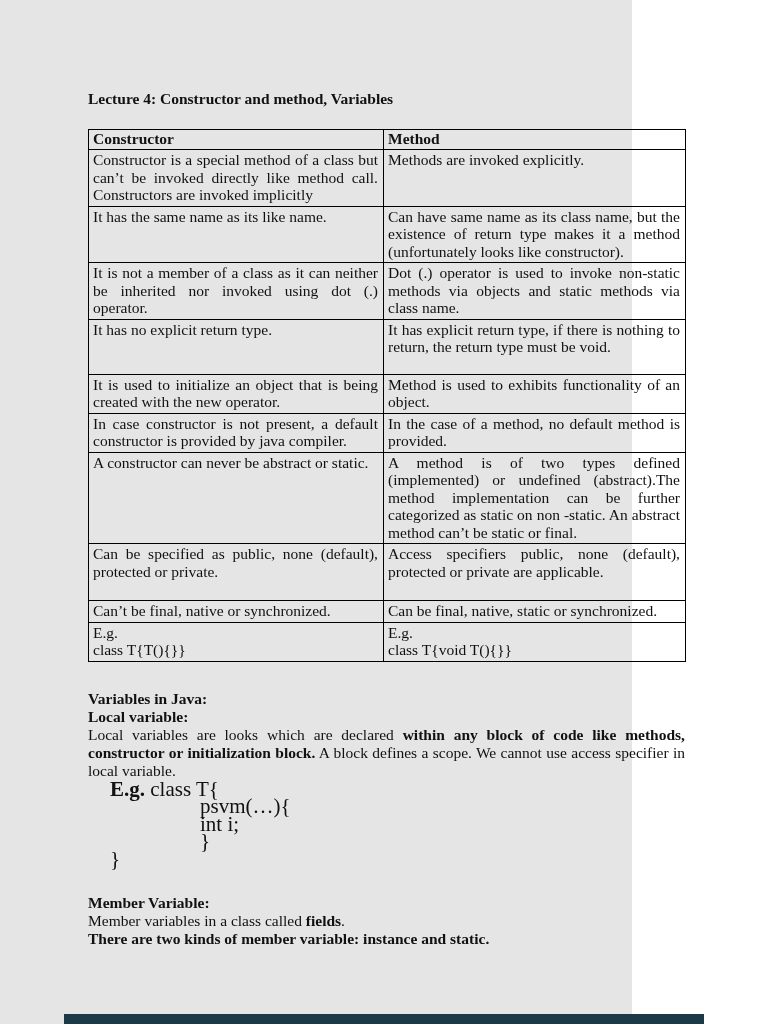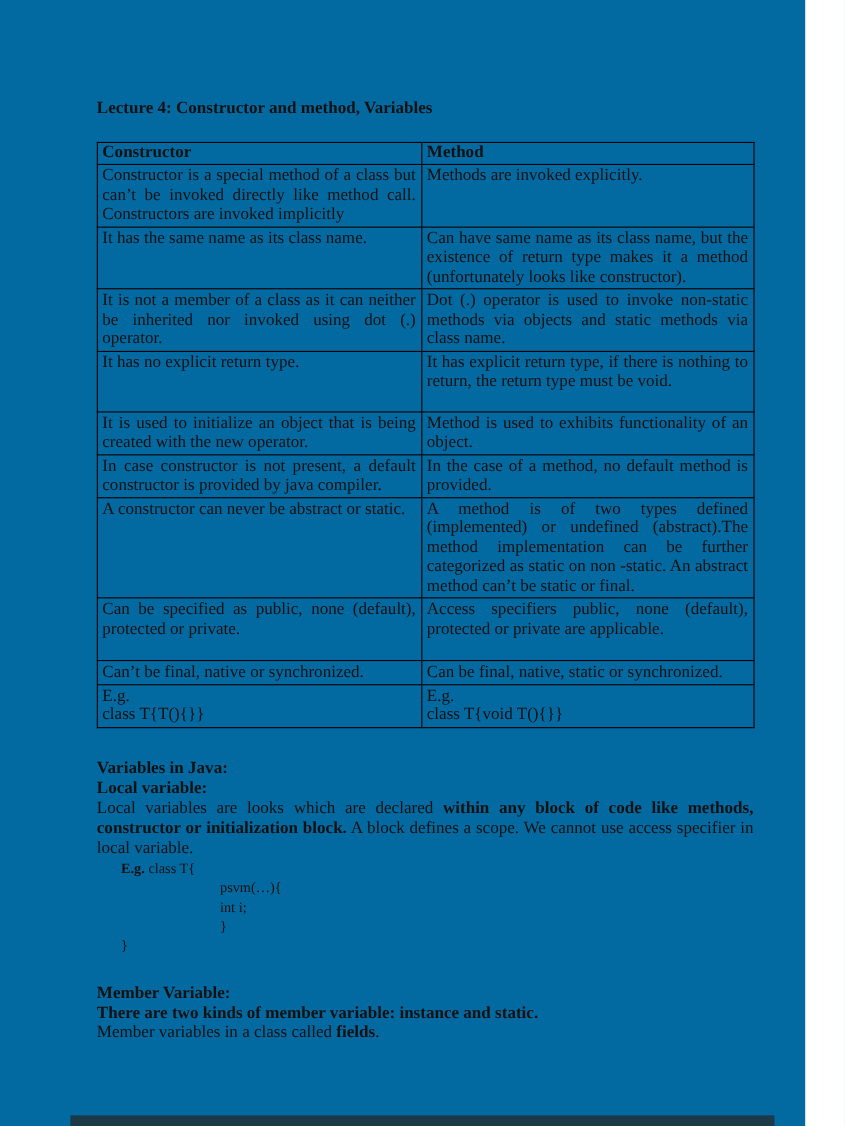--- a/index.html
+++ b/index.html
@@ -7,23 +7,23 @@
     width: 768px; height: 1024px;
     background: #ffffff;
     font-family: "Liberation Serif", "DejaVu Serif", serif;
     color: #111111;
     overflow: hidden;
     position: relative;
   }
   .page {
     position: absolute;
     top: 0; left: 0;
-    width: 732px; height: 1024px;
+    width: 632px; height: 1024px;
     padding: 90px 83px 0 88px;
-    background: #0369a1;
+    background: #e5e5e5;
   }
   .doc-title {
     font-size: 15.5px;
     font-weight: bold;
     line-height: 17.5px;
     margin-bottom: 21px;
   }
   .table-heading {
     font-size: 15.5px;
     font-weight: bold;
@@ -65,21 +65,21 @@
     font-weight: bold;
     line-height: 18px;
   }
   .body-para {
     font-size: 15.5px;
     line-height: 18px;
     text-align: justify;
     width: 597px;
   }
   .code-block {
-    font-size: 13px;
+    font-size: 21px;
     line-height: 17.5px;
     margin-top: 1px;
   }
   .code-line { white-space: pre; }
   .ind-1 { padding-left: 22px; }
   .ind-2 { padding-left: 112px; }
   .member-section { margin-top: 26px; }
   .member-line {
     font-size: 15.5px;
     line-height: 18px;
@@ -112,21 +112,21 @@
         <th>Constructor</th>
         <th>Method</th>
       </tr>
     </thead>
     <tbody>
       <tr>
         <td>Constructor is a special method of a class but can’t be invoked directly like method call. Constructors are invoked implicitly</td>
         <td class="cell-indent">Methods are invoked explicitly.</td>
       </tr>
       <tr>
-        <td>It has the same name as its class name.</td>
+        <td>It has the same name as its like name.</td>
         <td>Can have same name as its class name, but the existence of return type makes it a method (unfortunately looks like constructor).</td>
       </tr>
       <tr>
         <td>It is not a member of a class as it can neither be inherited nor invoked using dot (.) operator.</td>
         <td>Dot (.) operator is used to invoke non-static methods via objects and static methods via class name.</td>
       </tr>
       <tr class="h-55">
         <td>It has no explicit return type.</td>
         <td>It has explicit return type, if there is nothing to return, the return type must be void.</td>
       </tr>
@@ -167,19 +167,19 @@
   <div class="code-block">
     <div class="code-line ind-1"><span class="bold">E.g.</span><span> class T{</span></div>
     <div class="code-line ind-2">psvm(…){</div>
     <div class="code-line ind-2">int i;</div>
     <div class="code-line ind-2">}</div>
     <div class="code-line ind-1">}</div>
   </div>
 
   <div class="member-section">
     <div class="sub-heading">Member Variable:</div>
+    <div class="member-line"><span>Member variables in a class called </span><span class="bold">fields</span><span>.</span></div>
     <div class="member-line bold">There are two kinds of member variable: instance and static.</div>
-    <div class="member-line"><span>Member variables in a class called </span><span class="bold">fields</span><span>.</span></div>
   </div>
 
 </div>
 
 <div class="bottom-bar"></div>
 
 </body></html>

